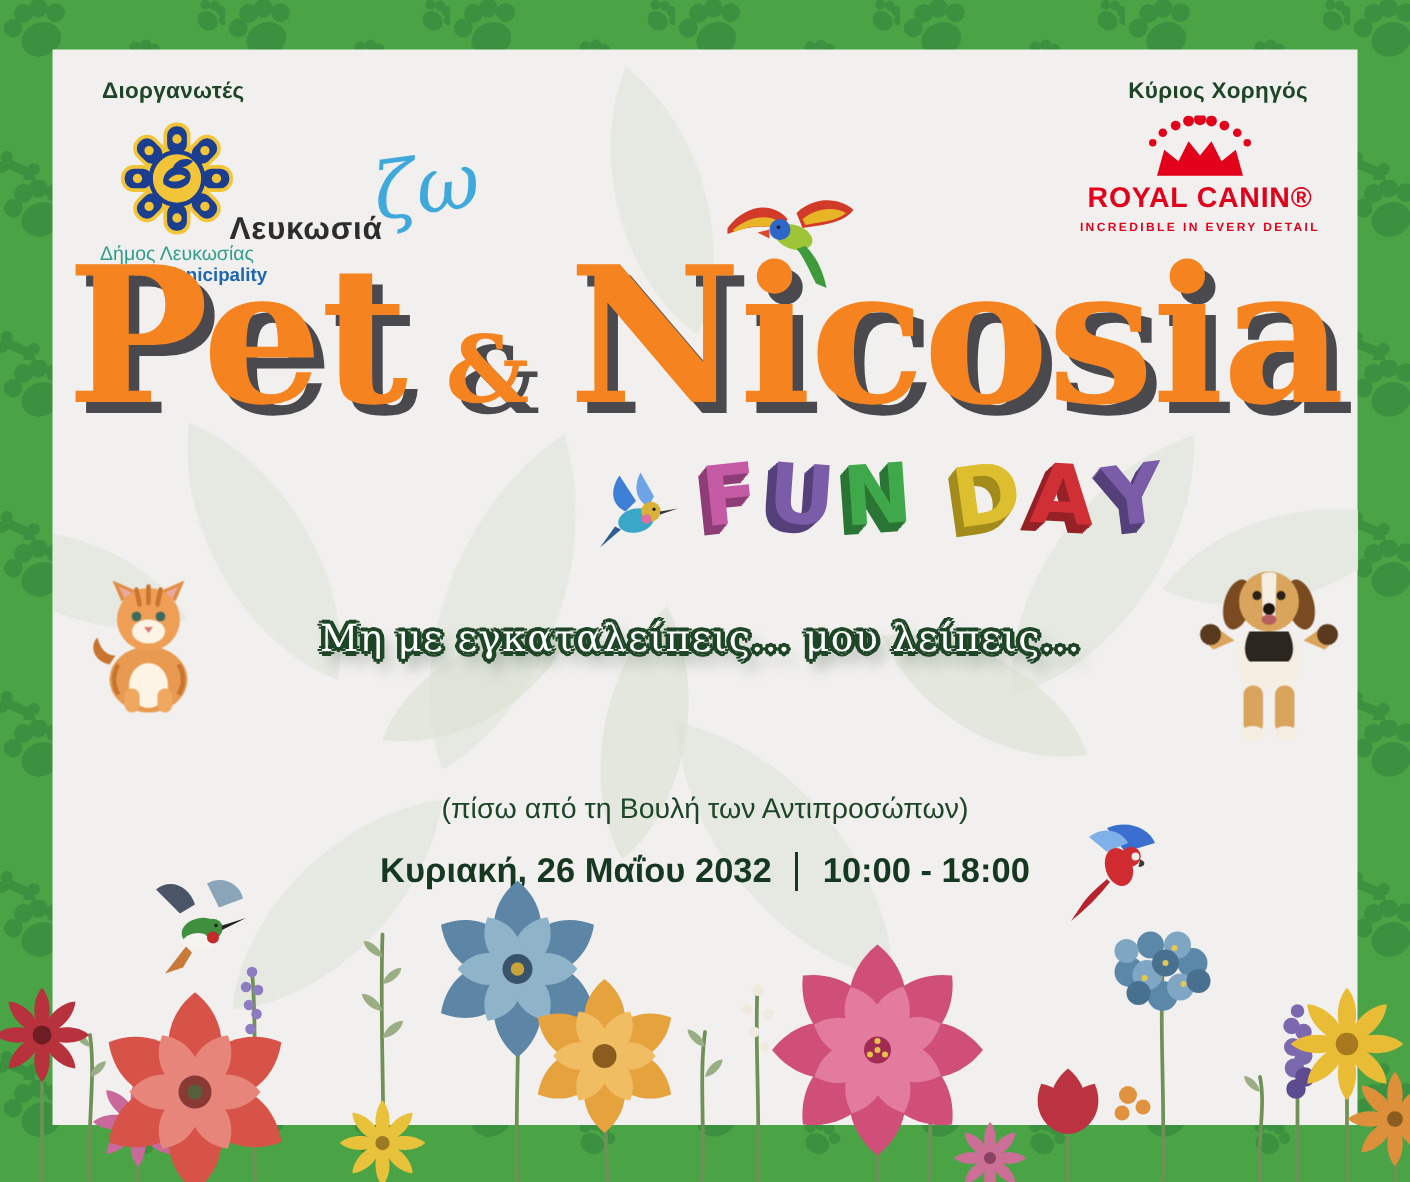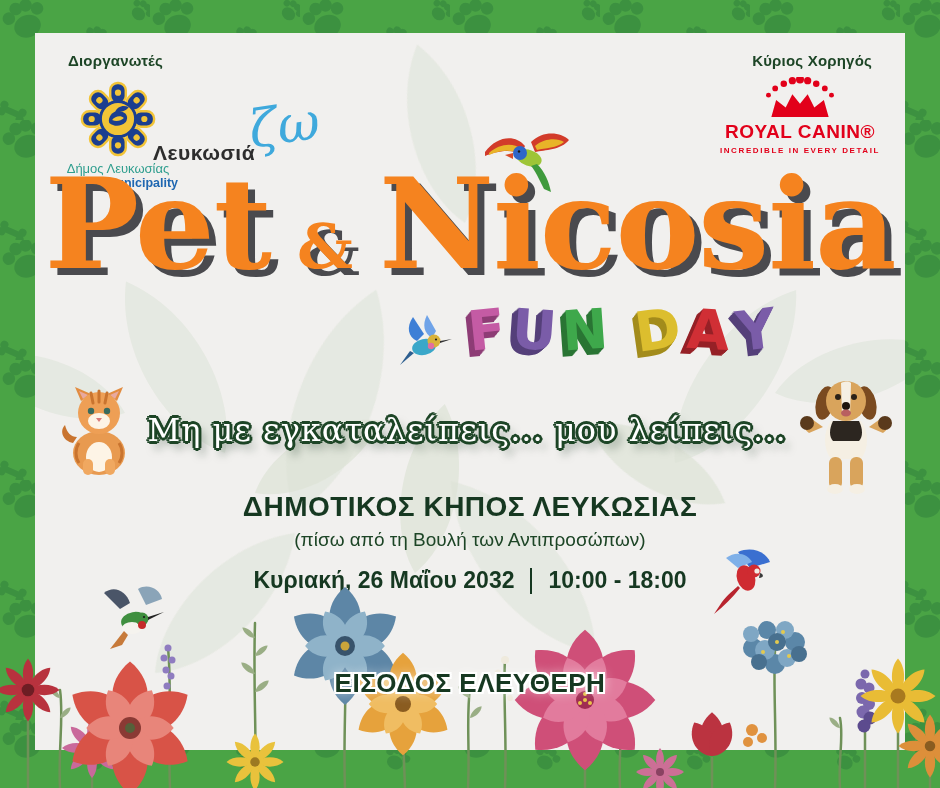--- a/index.html
+++ b/index.html
@@ -37,21 +37,21 @@
     color:var(--title-orange,#f5831f);letter-spacing:-0.035em;
     text-shadow:7px 7px 0 var(--title-shadow,#4a4a4e);}
   .title .word{font-size:126px;}
   .title .amp{font-size:62px;margin:0 16px;letter-spacing:0;}
 
   .funday{position:absolute;left:430px;top:270px;display:flex;align-items:flex-end;}
   .fd-letter{font-family:"DejaVu Sans",sans-serif;font-weight:900;font-size:55px;
     line-height:1;display:inline-block;margin:0 3px;}
 
   .slogan{position:absolute;left:0;right:6px;top:378px;text-align:center;
-    font-family:"DejaVu Serif",serif;font-size:32px;color:#fff;letter-spacing:1px;
+    font-family:"DejaVu Serif",serif;font-size:25px;color:#fff;letter-spacing:1px;
     text-shadow:2px 2px 0 var(--dark-green,#1d4526),-2px 2px 0 var(--dark-green,#1d4526),
       2px -2px 0 var(--dark-green,#1d4526),-2px -2px 0 var(--dark-green,#1d4526),
       3px 0 0 var(--dark-green,#1d4526),-3px 0 0 var(--dark-green,#1d4526),
       0 3px 0 var(--dark-green,#1d4526),0 -3px 0 var(--dark-green,#1d4526),
       5px 7px 9px rgba(18,48,28,.55);}
 
   .venue{position:absolute;left:0;right:0;top:458px;text-align:center;
     font-size:28px;font-weight:800;color:var(--deep-green,#163821);letter-spacing:.5px;}
   .venue-note{position:absolute;left:0;right:0;top:496px;text-align:center;
     font-size:19px;color:var(--dark-green,#1d4526);}
@@ -254,21 +254,20 @@
       <path d="M34,46 C26,56 26,74 34,84 L64,84 C72,74 72,56 64,46 Z" fill="#f5efe3"></path>
       <path d="M36,46 C32,54 32,62 36,66 L62,66 C66,62 66,54 62,46 Z" fill="#2c2620"></path>
       <rect x="32" y="82" width="13" height="32" rx="6" fill="#d9a45c"></rect>
       <rect x="53" y="82" width="13" height="32" rx="6" fill="#d9a45c"></rect>
       <ellipse cx="38" cy="114" rx="8" ry="5" fill="#f5efe3"></ellipse>
       <ellipse cx="60" cy="114" rx="8" ry="5" fill="#f5efe3"></ellipse>
     </svg>
 
     <div class="slogan">Μη με εγκαταλείπεις... μου λείπεις...</div>
 
-    <div class="venue">ΔΗΜΟΤΙΚΟΣ ΚΗΠΟΣ ΛΕΥΚΩΣΙΑΣ</div>
     <div class="venue-note">(πίσω από τη Βουλή των Αντιπροσώπων)</div>
 
     <div class="dateline">
       <span>Κυριακή, 26 Μαΐου 2032</span>
       <span class="date-sep"></span>
       <span>10:00 - 18:00</span>
     </div>
   </div>
 
   <svg class="flowers" width="940" height="210" viewBox="0 0 940 210">
@@ -478,15 +477,14 @@
     </svg>
     <svg class="sprite" style="left:706px;top:546px;" width="76" height="72" viewBox="0 0 76 72">
       <path d="M32,6 C46,0 60,6 64,16 L44,22 Z" fill="#3a6fd0"></path>
       <path d="M20,12 C30,4 42,8 46,16 L32,22 Z" fill="#7fb0e8"></path>
       <ellipse cx="40" cy="32" rx="9" ry="13" fill="#cf2b31" transform="rotate(-18 40 32)"></ellipse>
       <circle cx="48" cy="25" r="6.5" fill="#cf2b31"></circle>
       <circle cx="51" cy="25" r="2.6" fill="#f2ece4"></circle>
       <path d="M54,27 C58,28 58,32 53,32 Z" fill="#3a3a3a"></path>
       <path d="M34,42 C26,52 18,60 8,68 L16,56 C22,48 28,44 32,40 Z" fill="#b8242e"></path>
     </svg>
-    <div class="entrance">ΕΙΣΟΔΟΣ ΕΛΕΥΘΕΡΗ</div>
   </div>
 </div>
 
 </body></html>

